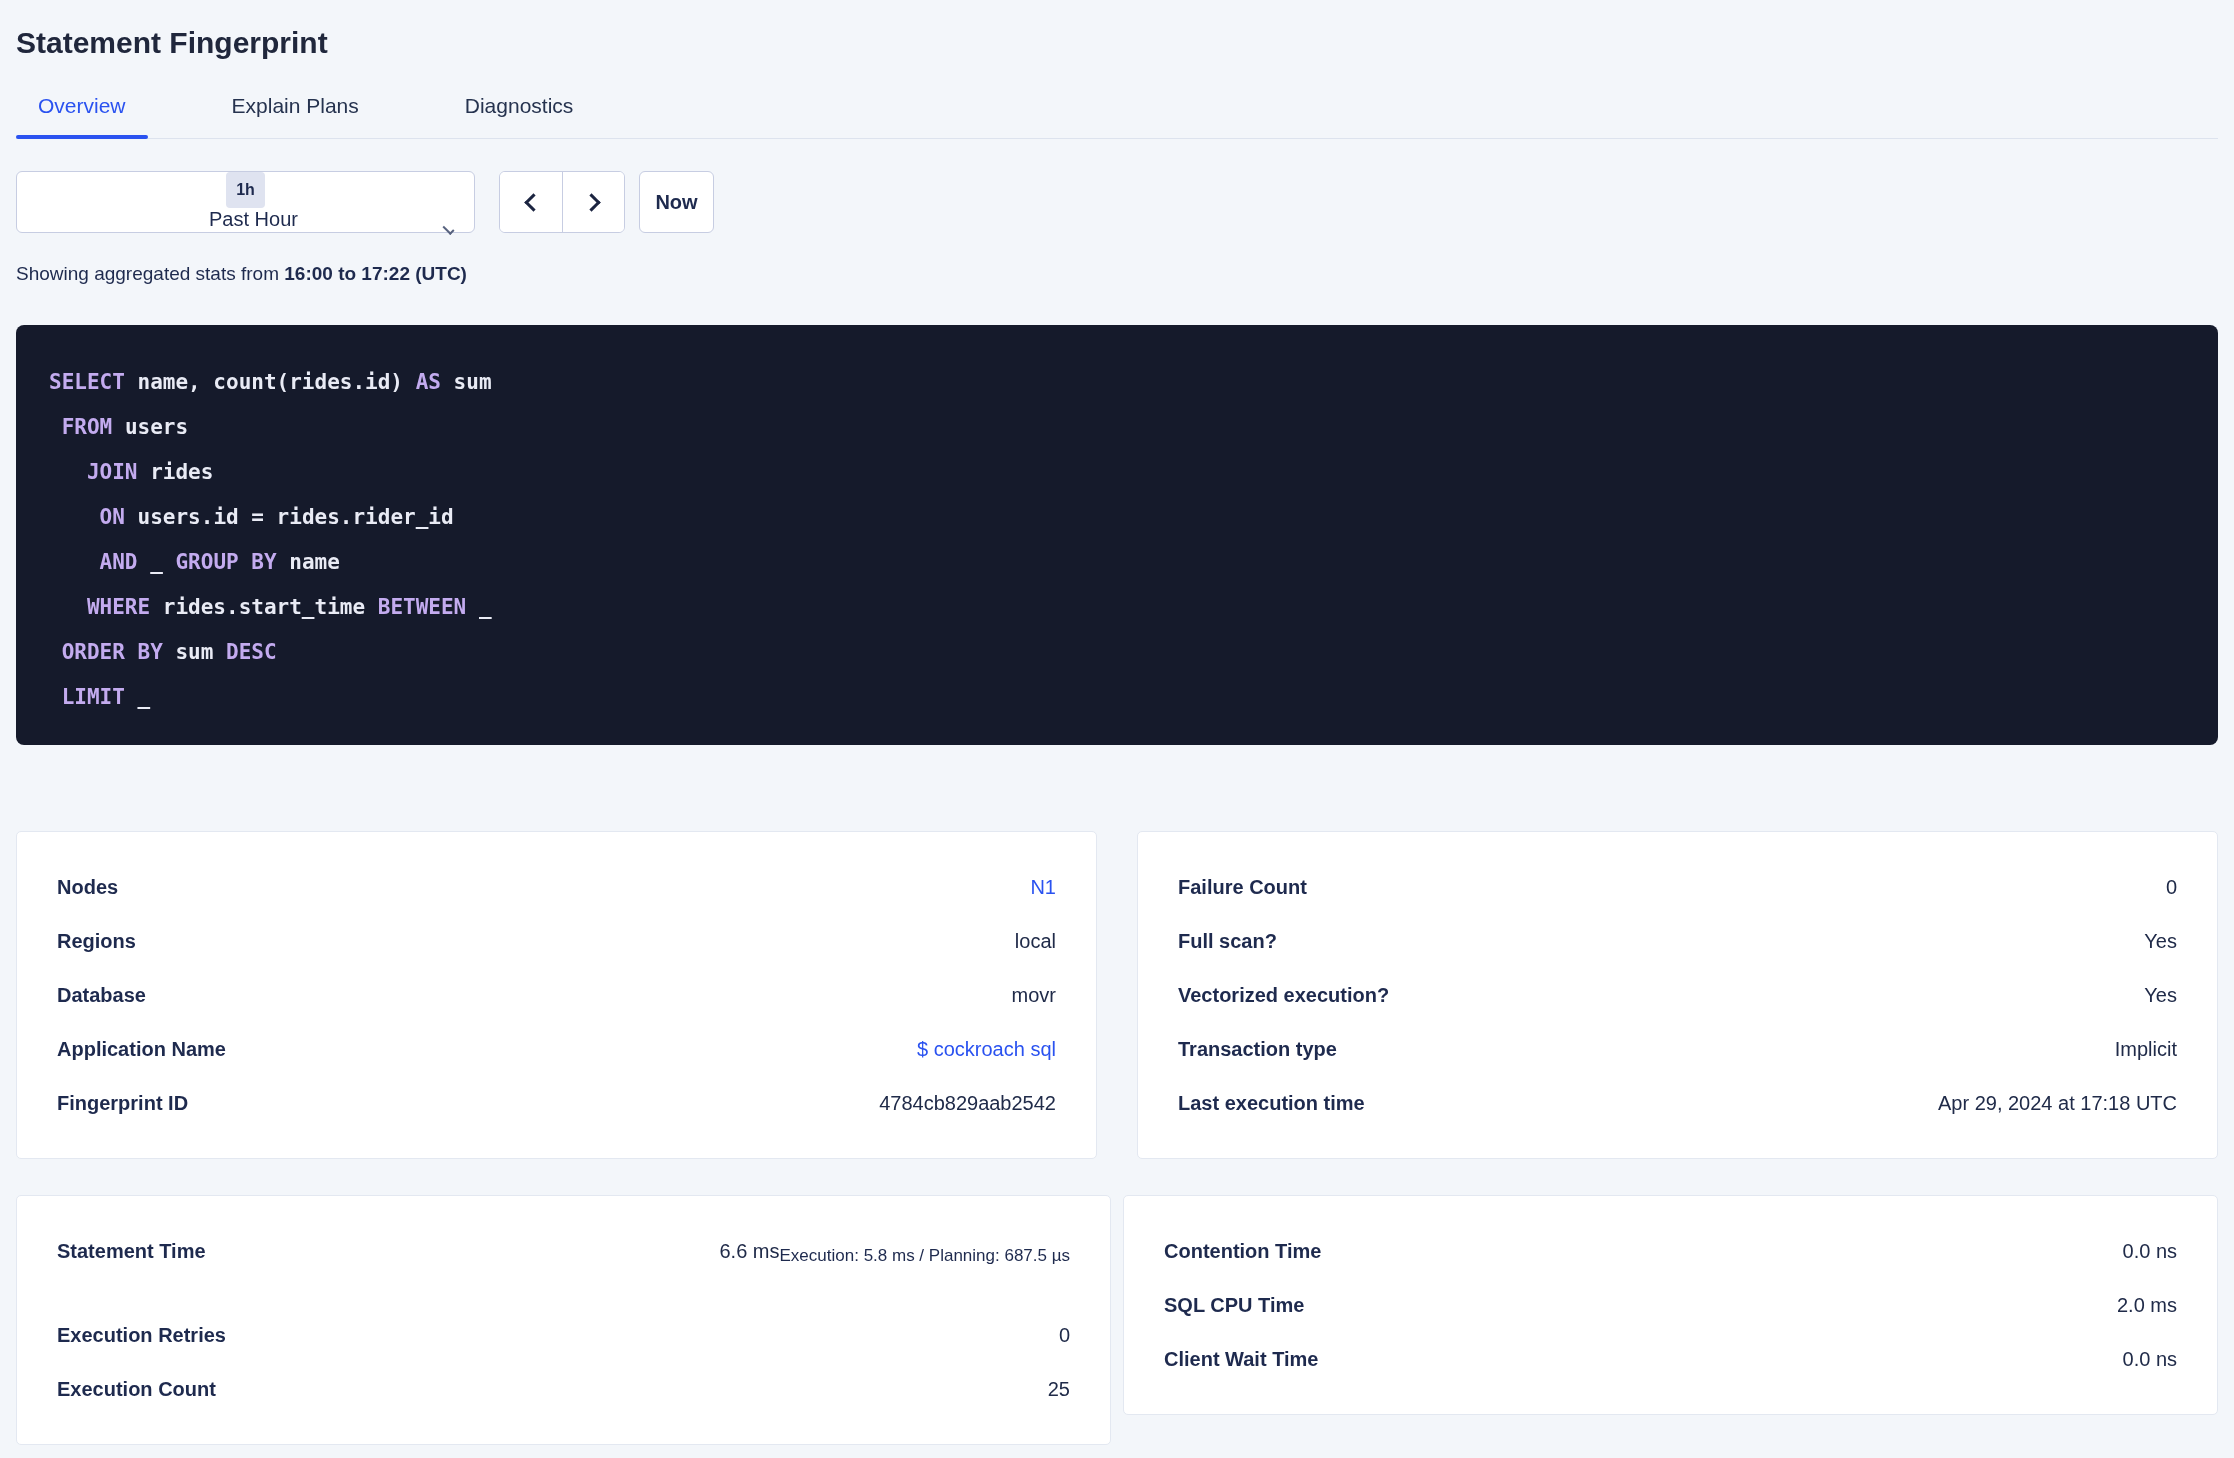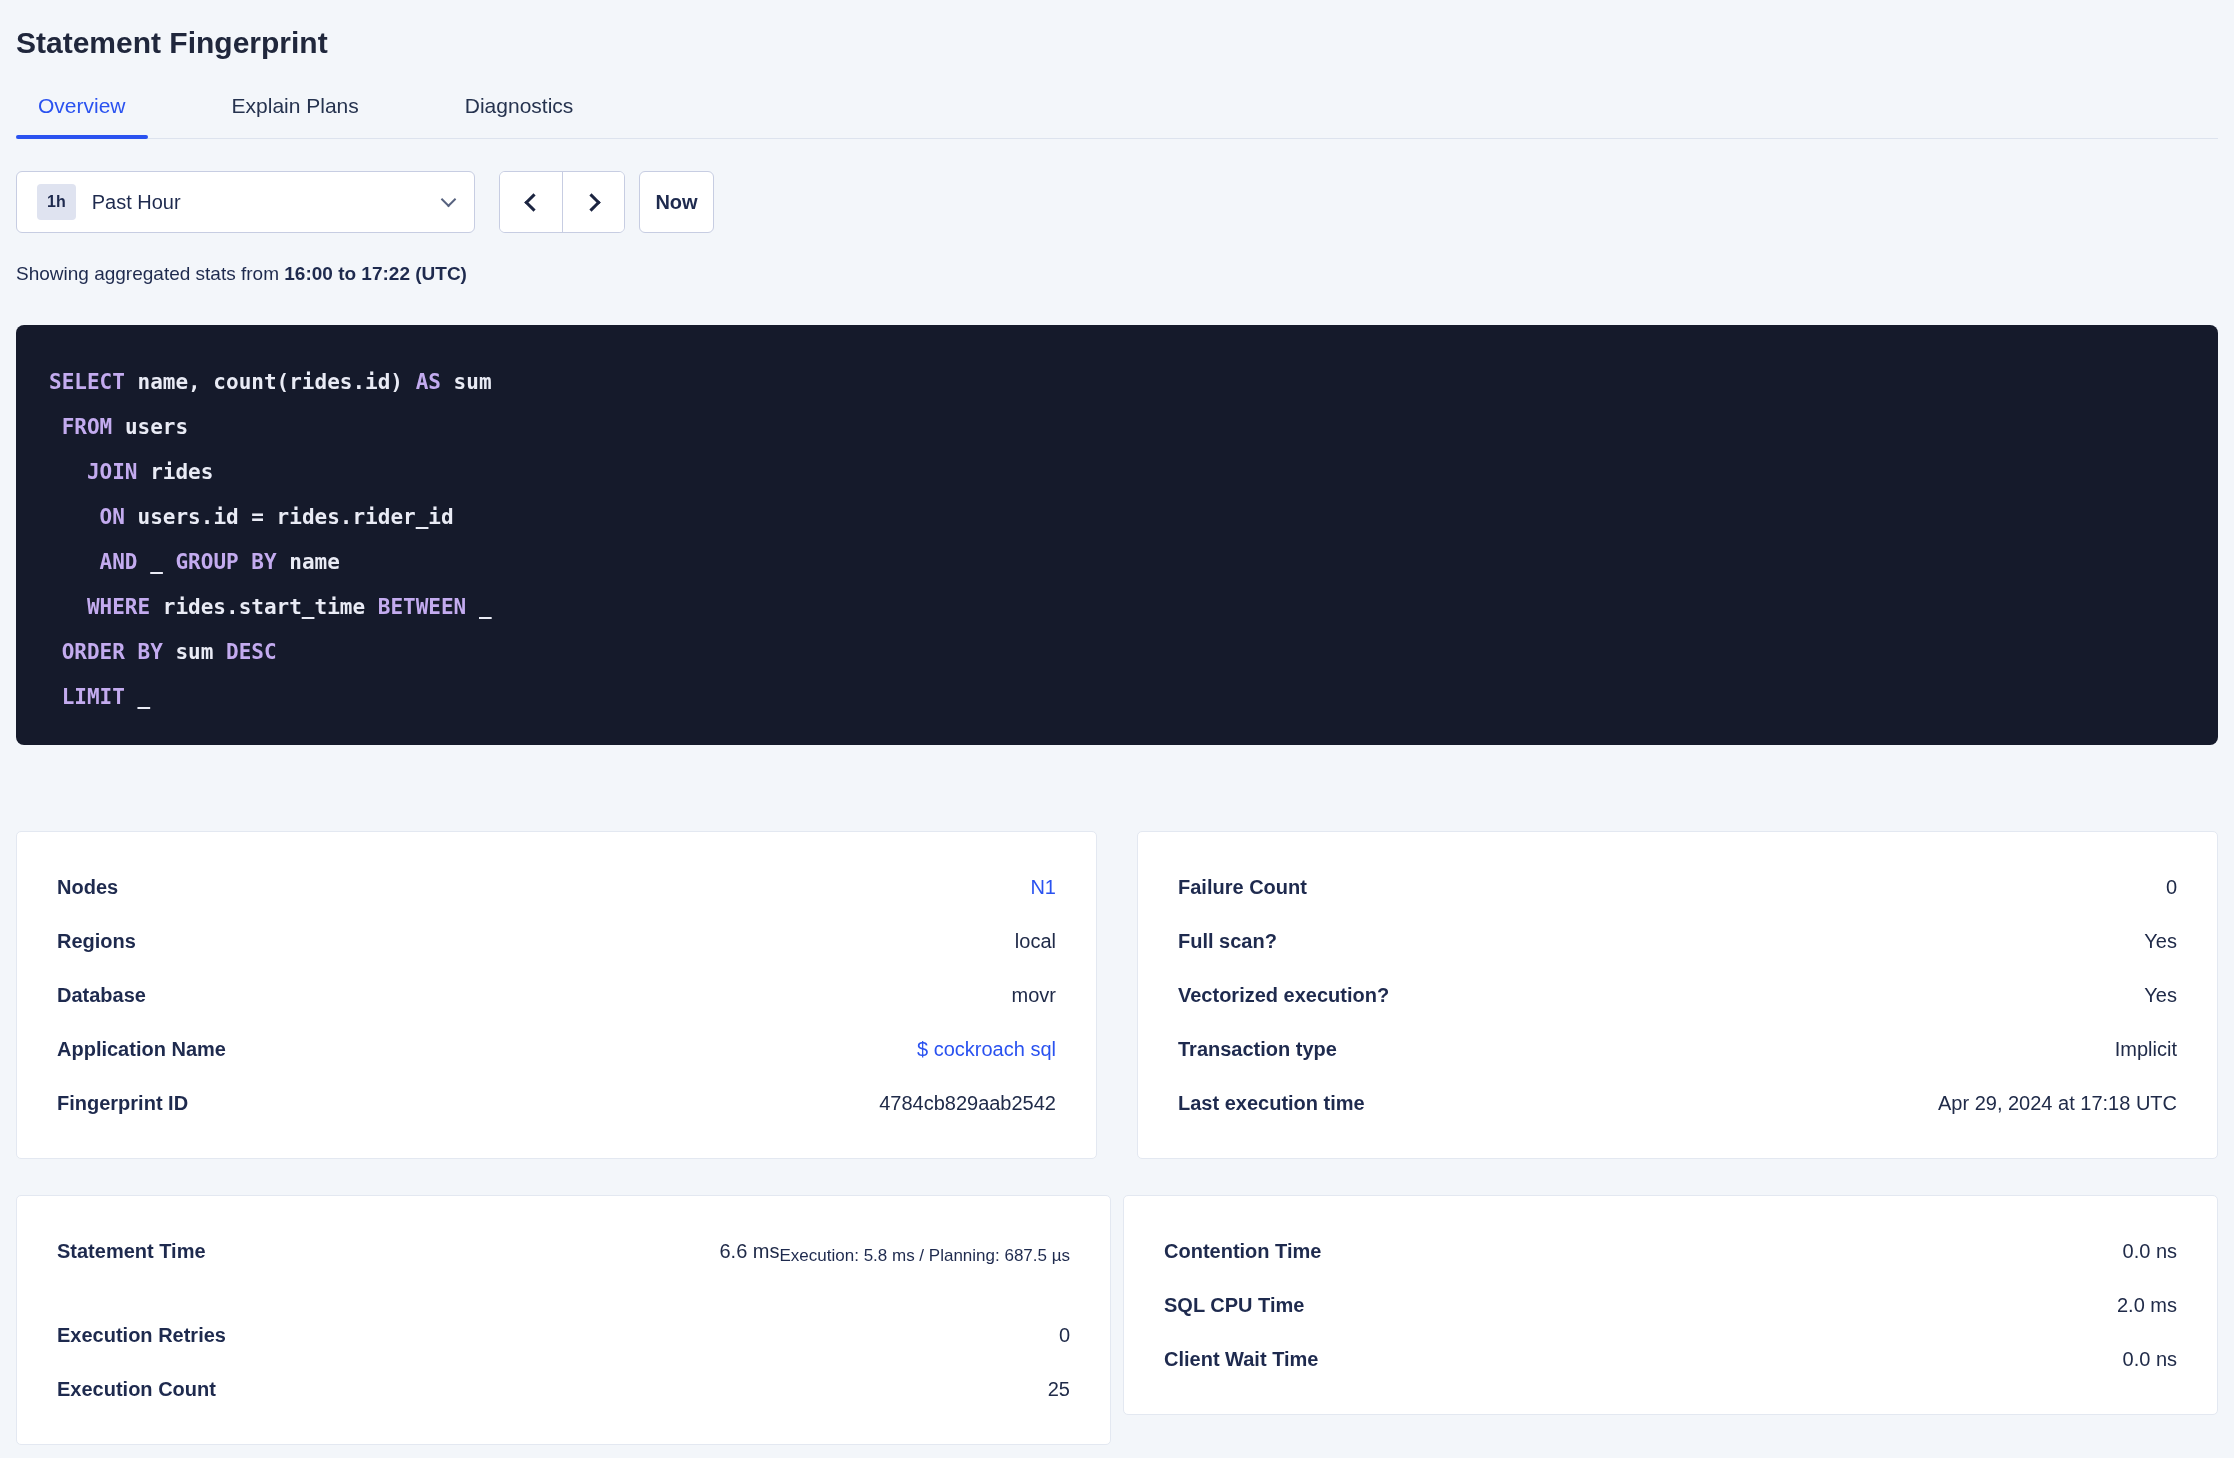--- a/index.html
+++ b/index.html
@@ -25,21 +25,21 @@
   .tab.active { color:#2a52f0; }
   .tab.active::after {
     content:""; position:absolute; left:0; right:0; bottom:-1px;
     height:4px; background:#2a52f0; border-radius:2px;
   }
 
   
   .controls { margin-top:32px; display:flex; align-items:stretch; height:62px; }
   .dropdown {
     width:459px; background:#fff; border:1px solid #c7cde2; border-radius:6px;
-    display:flex; align-items:center; padding:0 20px; cursor:pointer;
+    display:flex; align-items:center; padding:0 20px; cursor:pointer;flex-direction:column;
   }
   .interval-badge {
     background:#dfe3f0; color:#1e2a4e; border-radius:4px;
     font-size:16px; font-weight:700; padding:9px 10px;
   }
   .dd-label { font-size:20px; margin-left:16px; color:#1e2a4e; }
   .chev-down {
     margin-left:auto; width:11px; height:11px; margin-top:-5px;
     border-right:2px solid #57627f; border-bottom:2px solid #57627f;
     transform:rotate(45deg);

